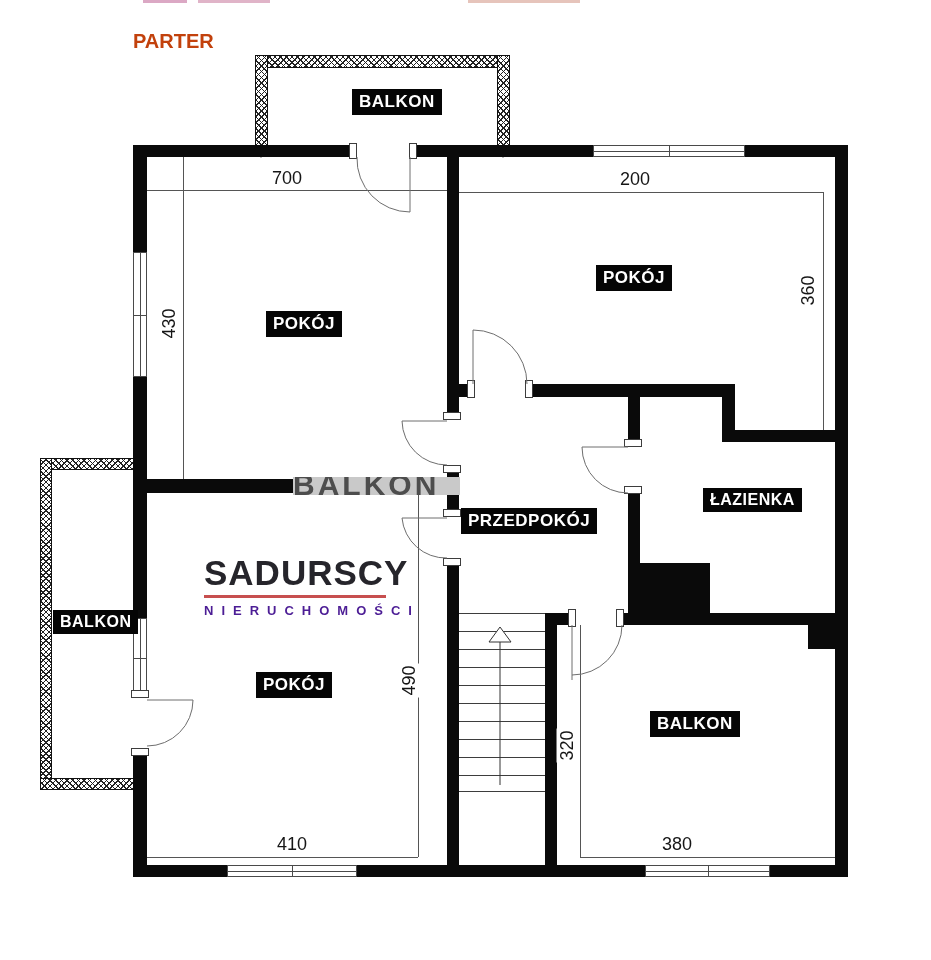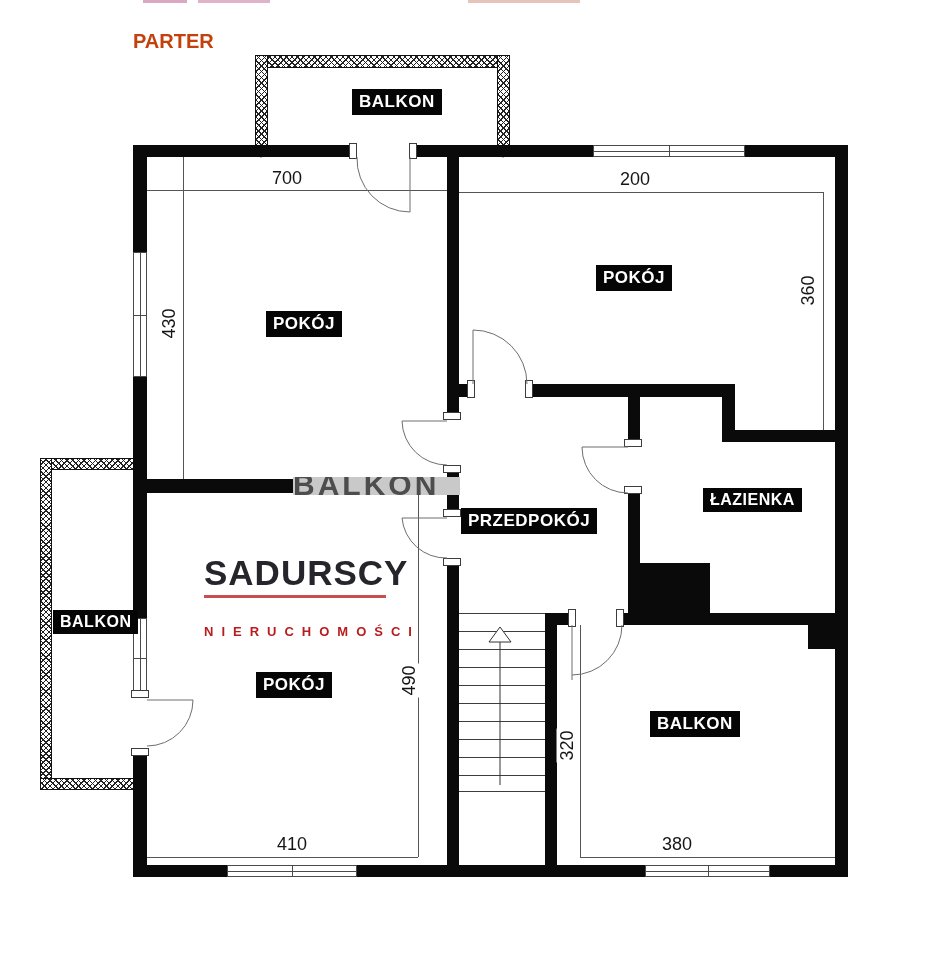--- a/index.html
+++ b/index.html
@@ -36,21 +36,21 @@
       background:#c9c9c9;z-index:7;}
   .watermark span{position:relative;top:-8px;display:block;color:#4d4d4d;font-weight:bold;
       font-size:30px;letter-spacing:3px;line-height:32px;}
   .title{position:absolute;left:133px;top:30px;font-size:20px;font-weight:bold;z-index:6;}
   .strip{position:absolute;top:0;height:3px;z-index:1;}
   .logo{position:absolute;left:204px;top:556px;z-index:6;color:#26252b;}
   .logo-l1{font-size:35px;font-weight:bold;letter-spacing:1px;line-height:32px;display:flex;align-items:center;}
   .logo-flag{display:inline-block;width:30px;height:26px;margin-left:5px;transform:skewX(-22deg);}
   .logo-l2{font-size:35px;font-weight:bold;letter-spacing:1px;line-height:34px;}
   .logo-rule{width:182px;height:3px;margin-top:5px;}
-  .logo-l3{font-size:13px;font-weight:bold;letter-spacing:8px;margin-top:26px;color:#b91c1c;white-space:nowrap;}
+  .logo-l3{font-size:13px;font-weight:bold;letter-spacing:8px;margin-top:5px;color:#4c1d95;white-space:nowrap;}
 </style>
 </head>
 <body>
 
 <div class="canvas">
 
   <div class="strip" style="left:143px;width:44px;background:#dba8c4;"></div>
   <div class="strip" style="left:198px;width:72px;background:#e0b4c8;"></div>
   <div class="strip" style="left:468px;width:112px;background:#e6c4bb;"></div>
 

